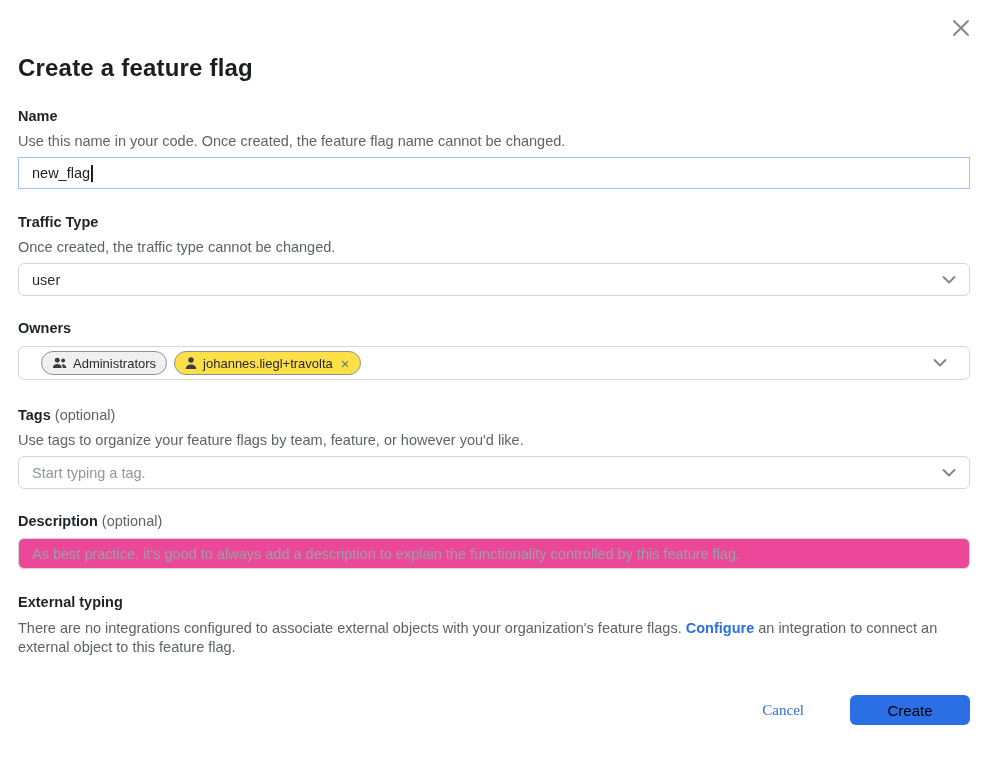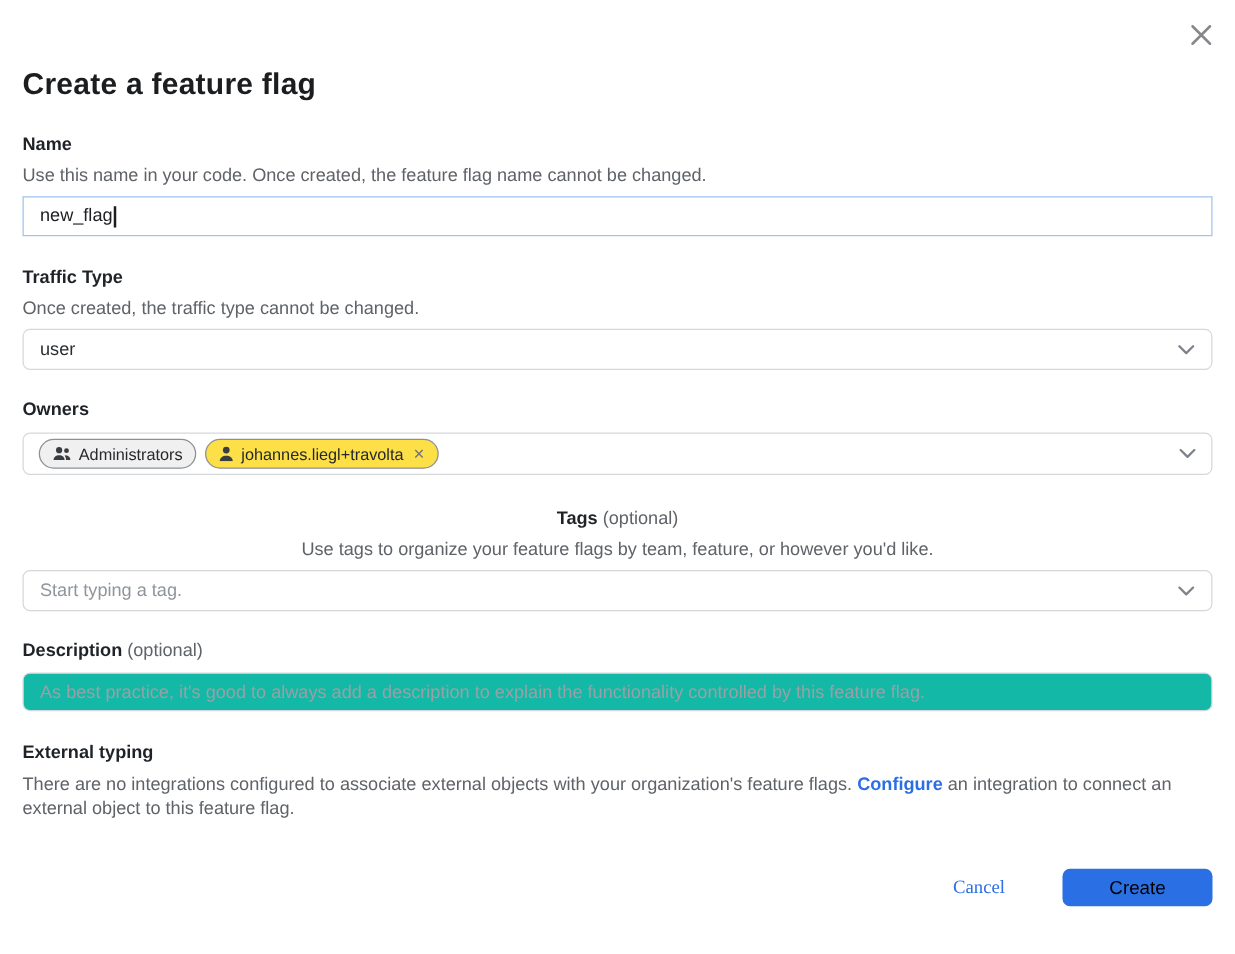--- a/index.html
+++ b/index.html
@@ -47,38 +47,38 @@
   }
   .select-box {
     margin-top: 8px; width: 100%; height: 33px;
     border: 1px solid #d5d8db; border-radius: 6px;
     background: #fff; display: flex; align-items: center;
     padding: 0 13px; cursor: pointer;
   }
   .select-value { font-size: 14.5px; color: #2a2e32; }
   .placeholder-text { color: #8f959a; }
   .chevron { margin-left: auto; flex: none; display: flex; }
-  .owners-box { height: 34px; margin-top: 10px; padding: 0 12px; gap: 7px; }
+  .owners-box { height: 34px; margin-top: 10px; padding: 0 22px; gap: 7px; }
   .chip {
     display: inline-flex; align-items: center; height: 24px;
     border: 1px solid #8d9196; border-radius: 13px;
     padding: 0 10px; gap: 6px; font-size: 13px; color: #26282b;
     background: #fde047; flex: none; cursor: default;
   }
   .chip-gray { background: #f0f0f1; }
   .chip-icon { display: flex; flex: none; }
   .chip-remove {
     color: #6f7377; font-size: 15px; line-height: 1;
     margin-left: 2px; cursor: pointer; font-weight: 400;
   }
   .desc-input {
     margin-top: 9px; width: 100%; height: 31px;
     border: 1px solid #d5d8db; border-radius: 6px;
     padding: 13px 13px; font-family: "Liberation Sans", sans-serif;
-    font-size: 14.5px; color: #202124; background: #14b8a6; outline: none;
+    font-size: 14.5px; color: #202124; background: #ec4899; outline: none;
   }
   .desc-input::placeholder { color: #9aa0a5; opacity: 1; }
   .ext-para {
     margin: 9px 0 0 0; font-size: 14.5px; line-height: 18.5px;
     color: #5f6368; max-width: 952px;
   }
   .link { color: #2b6fe4; font-weight: 700; text-decoration: none; cursor: pointer; }
   .footer {
     margin-top: 39px; padding: 0 18px;
     display: flex; justify-content: flex-end; align-items: center;
@@ -90,21 +90,21 @@
   }
   .create-btn {
     width: 120px; height: 30px;
     background: #2b6fe4; border: none; border-radius: 6px;
     color: #000000; font-family: "Liberation Sans", sans-serif;
     font-size: 15px; cursor: pointer;
   }
   .mt-26 { margin-top: 26px; }
   .mt-25 { margin-top: 25px; }
   .mt-24 { margin-top: 24px; }
-  .mt-27 { margin-top: 27px; text-align: center; }
+  .mt-27 { margin-top: 27px; }
 </style>
 </head>
 <body>
 
 <button class="close-btn">
   <span class="chip-icon">
     <svg width="22" height="22" viewBox="0 0 22 22">
       <path d="M4 4 L18 18 M18 4 L4 18" stroke="#85878a" stroke-width="2" stroke-linecap="round" fill="none"></path>
     </svg>
   </span>

